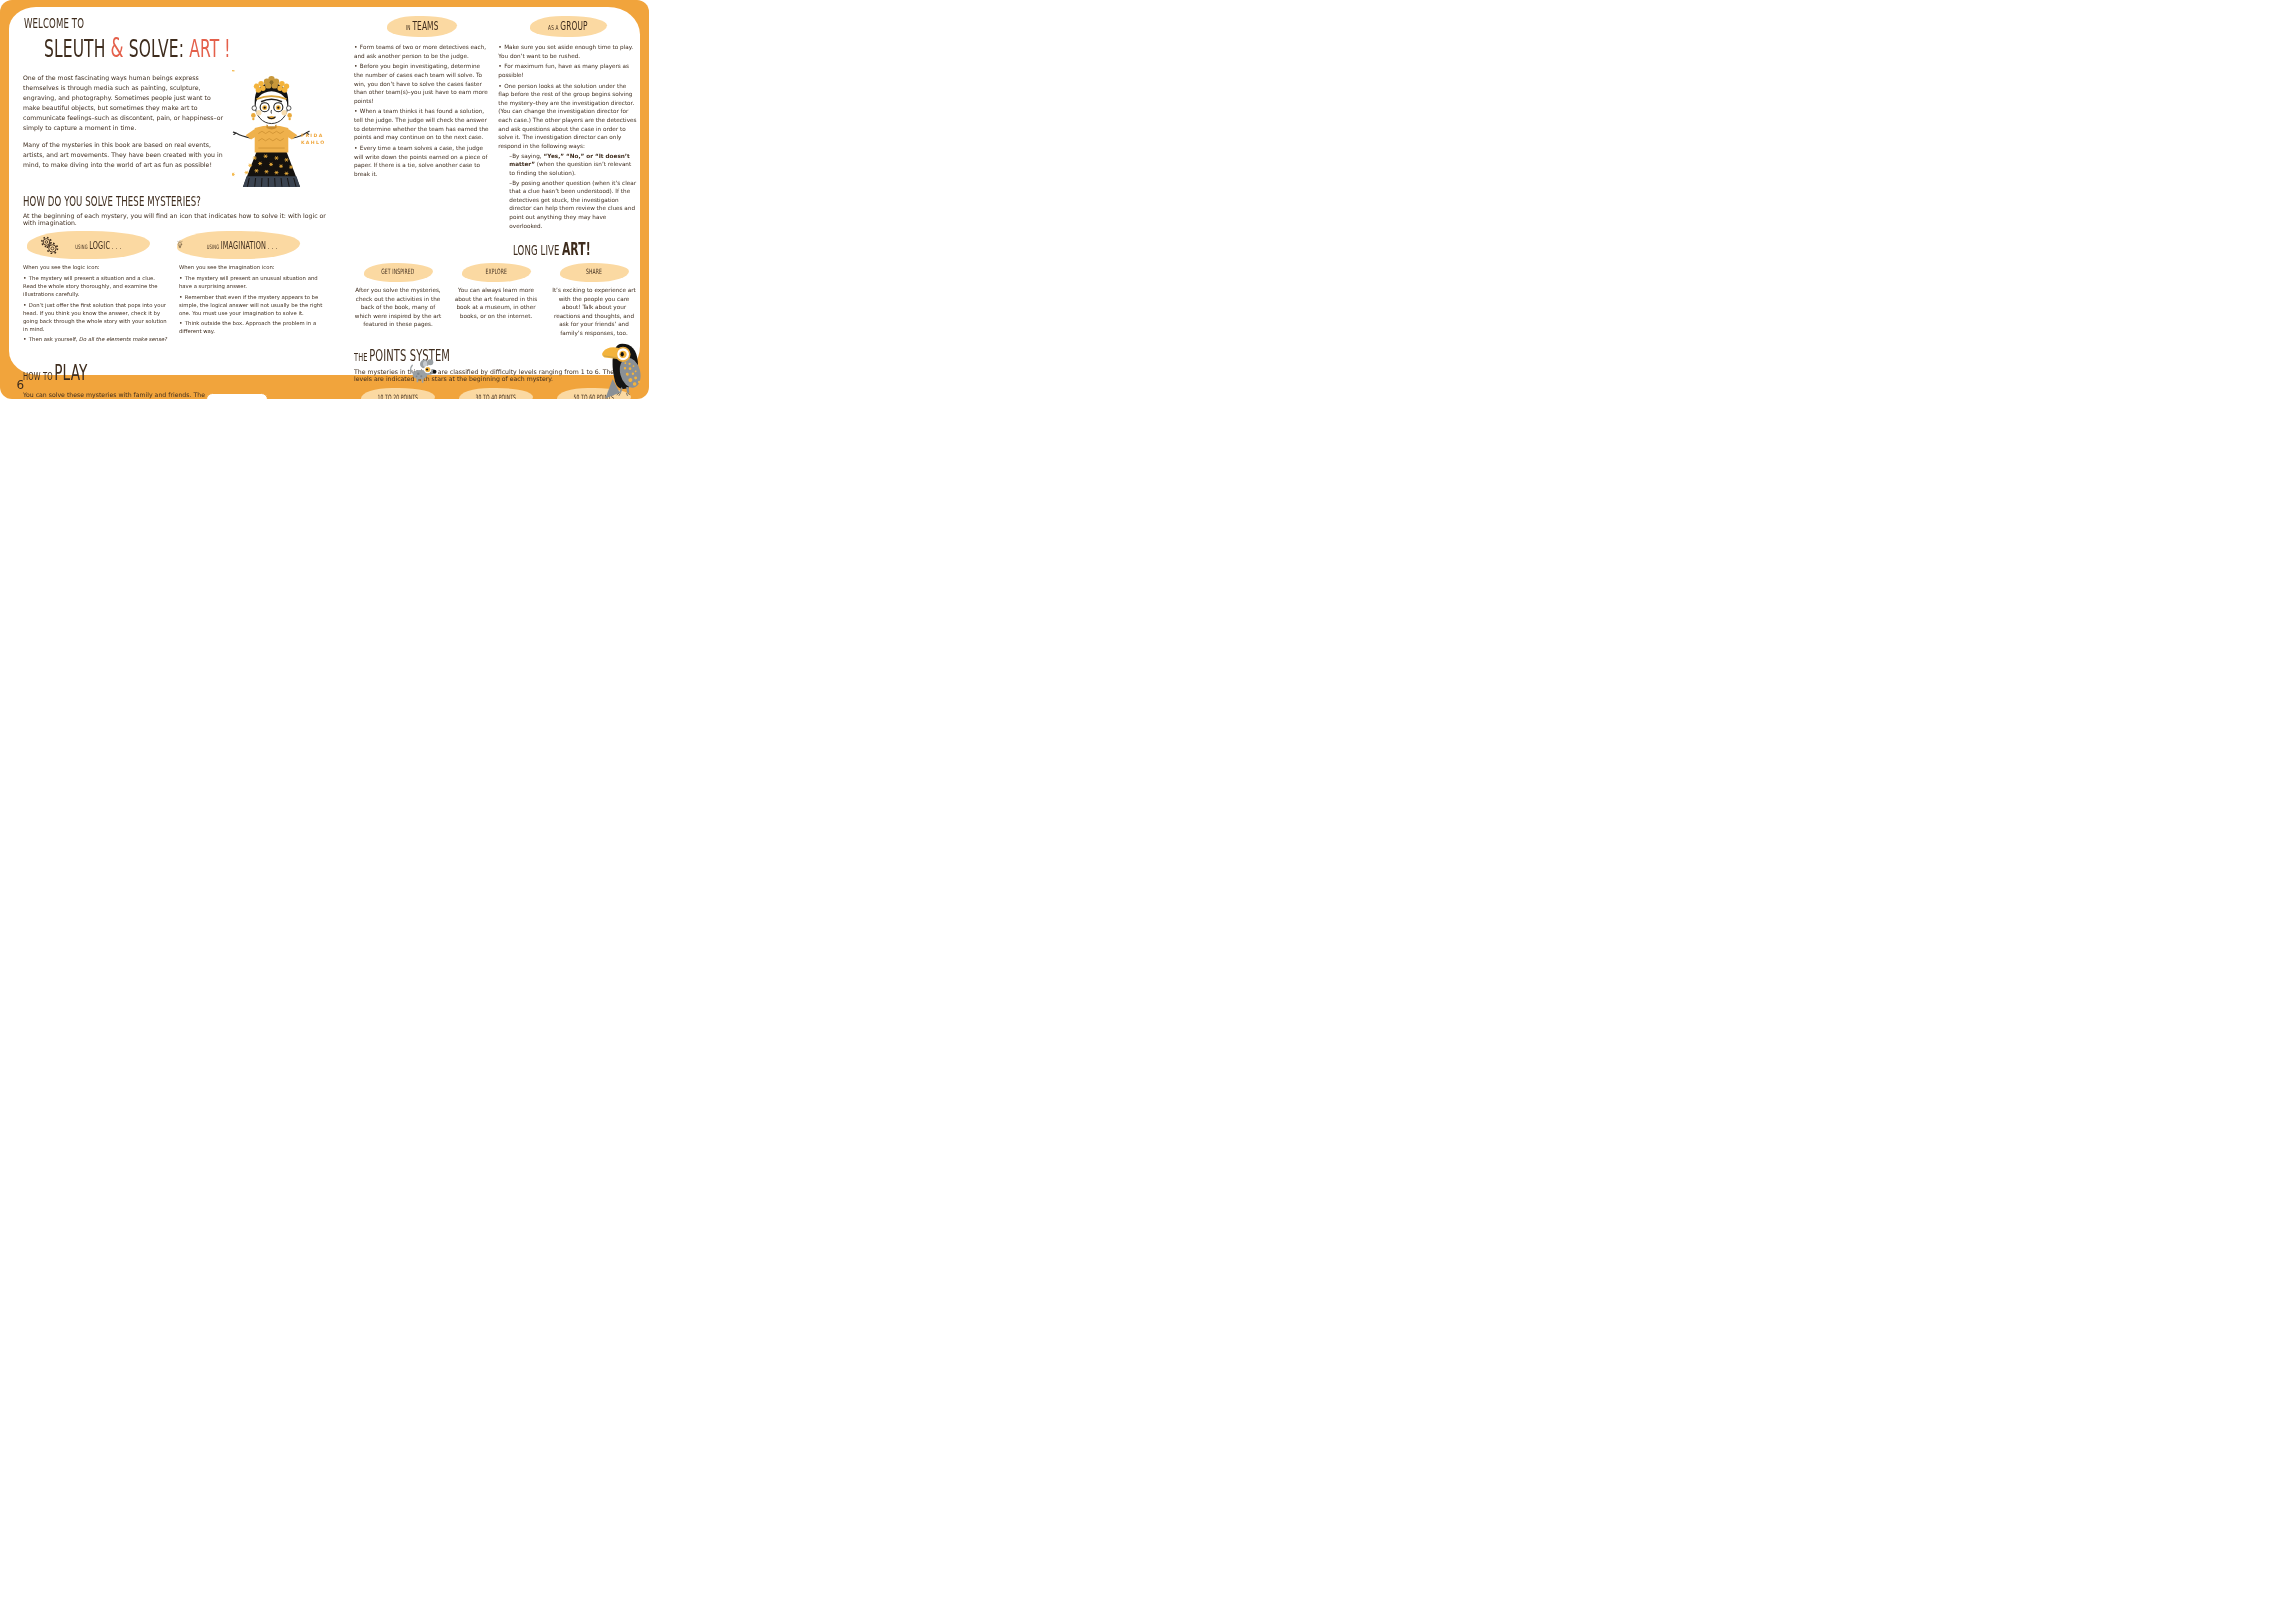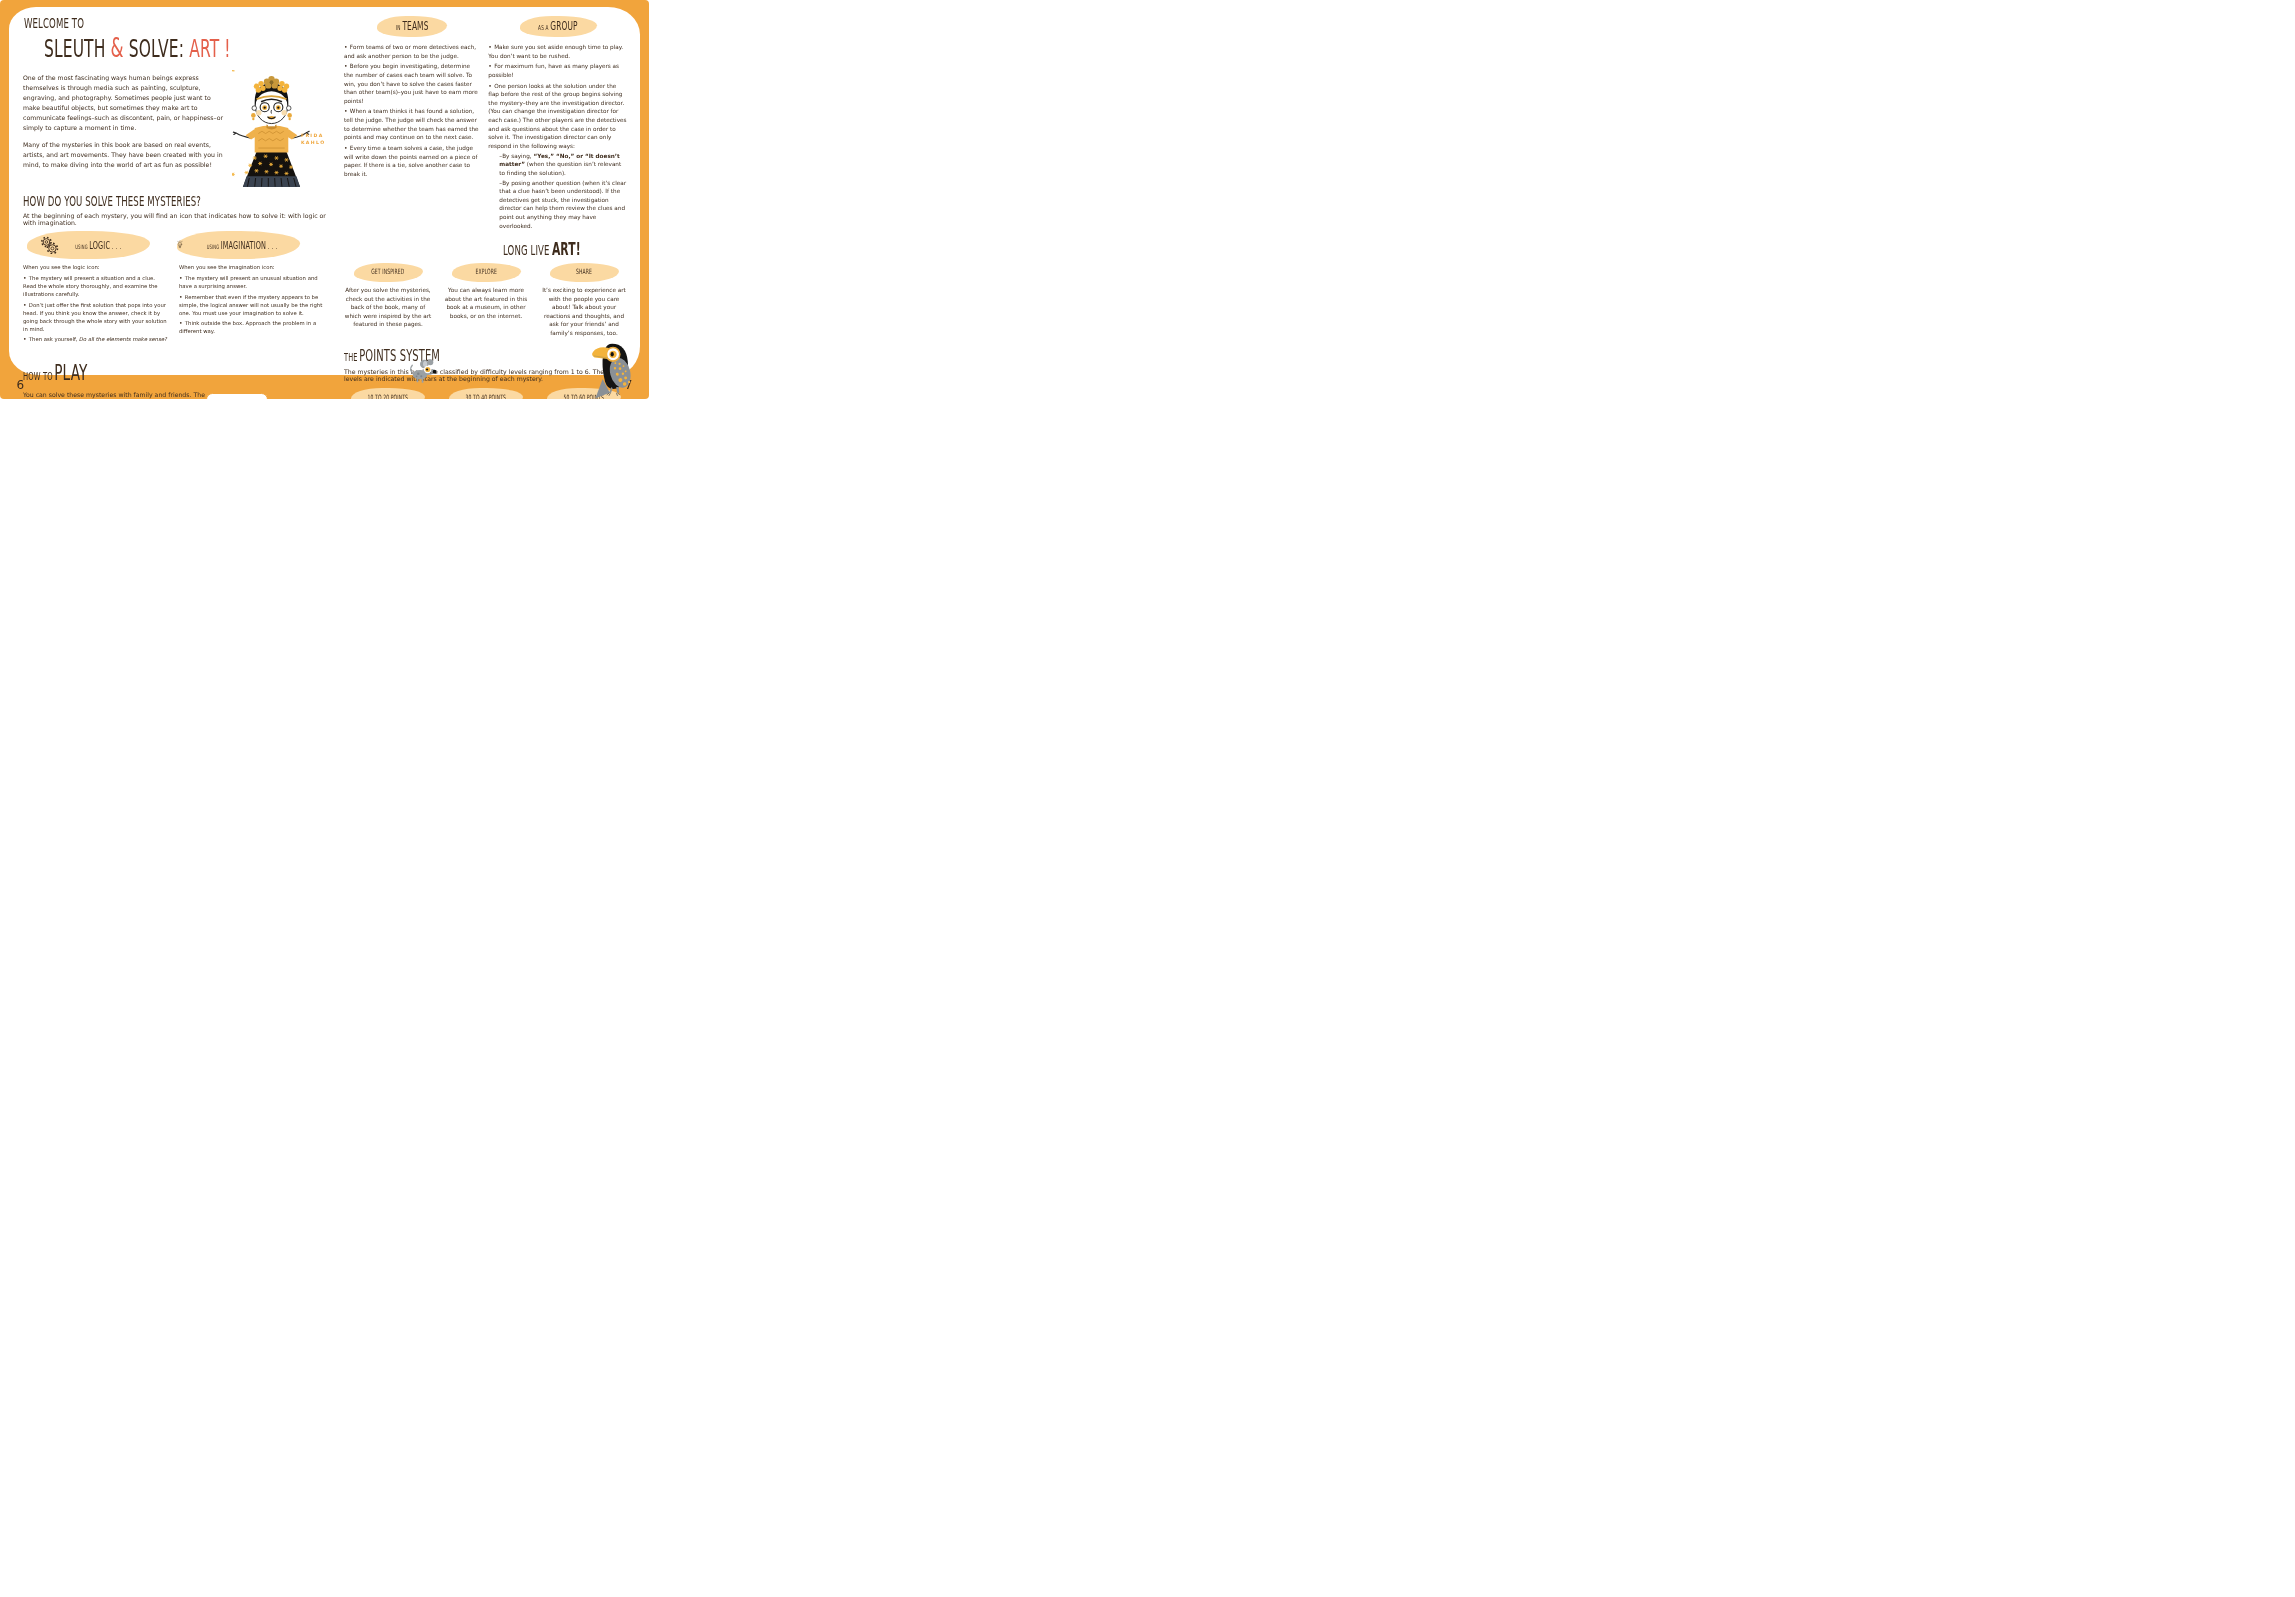--- a/index.html
+++ b/index.html
@@ -1,21 +1,21 @@
 <!DOCTYPE html>
 <html style="--frame: #F1A43C; --bubble: #FBD9A2; --accent: #E4604B; --ink: #3E2C1D; --star_red: #E74A32; --star_gray: #C9C9C9; --caption: #EFA63C;font-size:7.3px"><head>
 <meta charset="utf-8">
 <style>
   html,body{margin:0;padding:0;background:#ffffff;}
   .spread{position:relative;width:649px;height:399px;background:var(--frame,#F1A43C);
-    border-radius:4px;overflow:hidden;font-family:"DejaVu Sans",sans-serif;color:var(--ink,#3E2C1D);}
+    border-radius:12px;overflow:hidden;font-family:"DejaVu Sans",sans-serif;color:var(--ink,#3E2C1D);}
   .sheet{position:absolute;left:9.2px;top:7.3px;right:9.2px;bottom:24px;background:#fff;
     border-radius:27px 32px 25px 29px / 22px 27.5px 29px 24px;}
   .page-left{position:absolute;left:23px;top:14.7px;width:303px;}
-  .page-right{position:absolute;left:344px;top:15.6px;width:285px;}
+  .page-right{position:absolute;left:354px;top:15.6px;width:285px;}
 
   .cond-x{display:inline-block;transform:scaleX(0.62);transform-origin:0 60%;white-space:nowrap;letter-spacing:0.2px;}
   .cx-c{transform-origin:50% 60%;}
 
   .welcome{font-size:13.8px;margin:0 0 0 0.9px;}
   .main-title{font-size:25px;margin:0.9px 0 0 21px;}
   .t-accent{color:var(--accent,#E4604B);}
   .amp{font-size:27px;}
 
   .intro-row{display:flex;margin-top:10px;}

